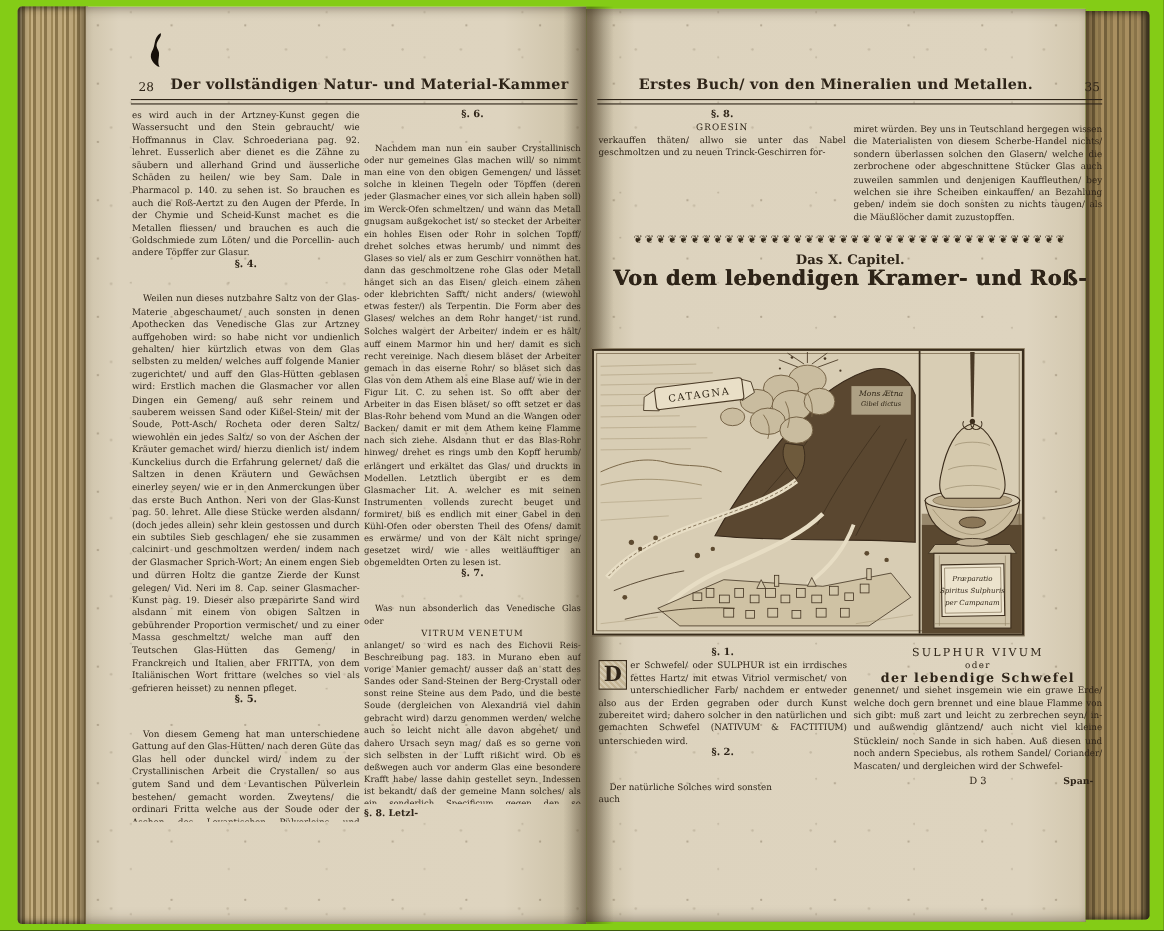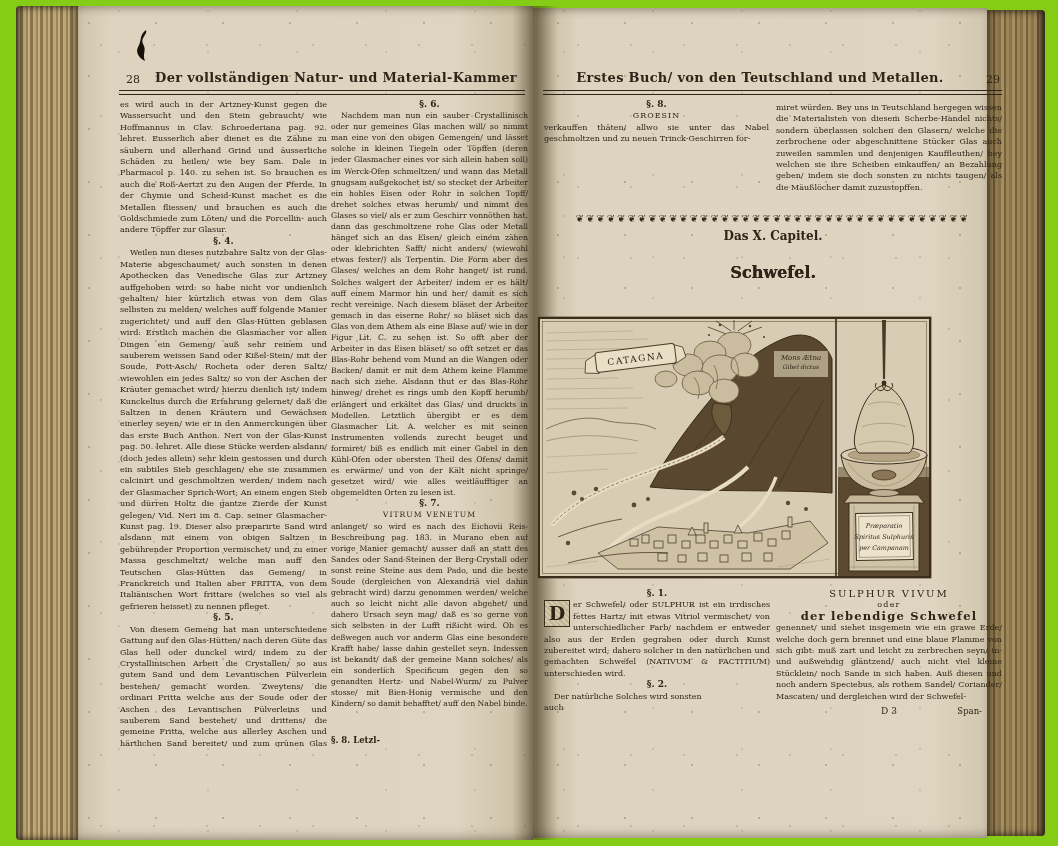--- a/index.html
+++ b/index.html
@@ -26,36 +26,36 @@
                      radial-gradient(circle at 41px 5px,rgba(70,52,28,.35) .5px,transparent 1.2px),
                      radial-gradient(circle at 23px 39px,rgba(70,52,28,.3) .7px,transparent 1.5px);
     background-size:67px 53px,89px 41px,53px 71px;}
   
   .bl{font-weight:700;letter-spacing:.2px;}
   .pagenum{font-size:11px;}
   .runtitle{text-align:center;font-size:13px;font-weight:700;letter-spacing:.3px;white-space:nowrap;}
   .rule{height:3px;border-top:1.6px solid #2e2418;border-bottom:.8px solid #2e2418;}
   .col{font-size:8px;line-height:11.4px;text-align:justify;overflow:hidden;}
   .col p{margin:0;}
-  .col p.ind{text-indent:10px;}
+  .col p.ind{text-indent:10px;margin-top:19px;}
   .shead{text-align:center;font-size:9px;font-weight:700;margin:3px 0 2px 0;text-indent:0;}
   .cline{text-align:center;text-indent:0;letter-spacing:1.2px;}
   .catch{text-align:left;font-weight:700;font-size:8.5px;}
   .tight{font-size:7.7px;line-height:11.1px;}
   .orn{display:flex;justify-content:center;overflow:hidden;white-space:nowrap;
        font-family:"DejaVu Sans","Liberation Sans",sans-serif;font-size:10px;letter-spacing:2px;color:#352a1a;}
   .kicker{text-align:center;font-size:12px;font-weight:700;}
   .chap1{text-align:center;font-size:19px;font-weight:700;letter-spacing:.4px;text-shadow:.4px 0 0 currentColor;}
   .chap2{text-align:center;font-size:16px;font-weight:700;text-shadow:.4px 0 0 currentColor;}
   .dropcap{float:left;width:24px;height:25px;margin:1px 3px 0 0;border:1px solid #3a2d1c;
     background:repeating-linear-gradient(45deg,#d3c8ae 0 2px,#c3b494 2px 4px);
     font-size:19px;font-weight:700;text-align:center;line-height:25px;}
   .sigrow{position:relative;margin-top:4px;height:12px;}
   .sig{position:absolute;left:0;right:0;text-align:center;font-size:9px;}
-  .sigcatch{position:absolute;right:20px;top:0;font-weight:400;font-size:8.5px;}
+  .sigcatch{position:absolute;right:8px;top:0;font-weight:700;font-size:8.5px;}
   .latin{letter-spacing:1px;}
   .engr{background:#d8cdb4;box-shadow:0 0 0 .5px #6a583c;}
   svg text{font-family:"DejaVu Serif","Liberation Serif",serif;}
 </style>
 </head>
 <body>
 
 <div class="stage">
 
   <div class="abs fore-left"></div>
@@ -78,41 +78,42 @@
     <p class="shead">§. 4.</p>
     <p class="ind">Weilen nun dieses nutzbahre Saltz von der Glas-Materie abgeschaumet/ auch sonsten in denen Apothecken das Venedische Glas zur Artzney auffgehoben wird: so habe nicht vor undienlich gehalten/ hier kürtzlich etwas von dem Glas selbsten zu melden/ welches auff folgende Manier zugerichtet/ und auff den Glas-Hütten geblasen wird: Erstlich machen die Glasmacher vor allen Dingen ein Gemeng/ auß sehr reinem und sauberem weissen Sand oder Kißel-Stein/ mit der Soude, Pott-Asch/ Rocheta oder deren Saltz/ wiewohlen ein jedes Saltz/ so von der Aschen der Kräuter gemachet wird/ hierzu dienlich ist/ indem Kunckelius durch die Erfahrung gelernet/ daß die Saltzen in denen Kräutern und Gewächsen einerley seyen/ wie er in den Anmerckungen über das erste Buch Anthon. Neri von der Glas-Kunst pag. 50. lehret. Alle diese Stücke werden alsdann/ (doch jedes allein) sehr klein gestossen und durch ein subtiles Sieb geschlagen/ ehe sie zusammen calcinirt und geschmoltzen werden/ indem nach der Glasmacher Sprich-Wort; An einem engen Sieb und dürren Holtz die gantze Zierde der Kunst gelegen/ Vid. Neri im 8. Cap. seiner Glasmacher-Kunst pag. 19. Dieser also præparirte Sand wird alsdann mit einem von obigen Saltzen in gebührender Proportion vermischet/ und zu einer Massa geschmeltzt/ welche man auff den Teutschen Glas-Hütten das Gemeng/ in Franckreich und Italien aber FRITTA, von dem Italiänischen Wort frittare (welches so viel als gefrieren heisset) zu nennen pfleget.</p>
     <p class="shead">§. 5.</p>
     <p class="ind">Von diesem Gemeng hat man unterschiedene Gattung auf den Glas-Hütten/ nach deren Güte das Glas hell oder dunckel wird/ indem zu der Crystallinischen Arbeit die Crystallen/ so aus gutem Sand und dem Levantischen Pülverlein bestehen/ gemacht worden. Zweytens/ die ordinari Fritta welche aus der Soude oder der Aschen des Levantischen Pülverleins und sauberem Sand bestehet/ und drittens/ die gemeine Fritta, welche aus allerley Aschen und härtlichen Sand bereitet/ und zum grünen Glas verbrauchet wird/ wie in des Merrets Anmerckungen pag. 261. zu sehen ist.</p>
   </div>
 
   <div class="abs col tight" style="left:331px;top:99px;width:197px;height:632px">
     <p class="shead">§. 6.</p>
     <p class="ind">Nachdem man nun ein sauber Crystallinisch oder nur gemeines Glas machen will/ so nimmt man eine von den obigen Gemengen/ und lässet solche in kleinen Tiegeln oder Töpffen (deren jeder Glasmacher eines vor sich allein haben soll) im Werck-Ofen schmeltzen/ und wann das Metall gnugsam außgekochet ist/ so stecket der Arbeiter ein hohles Eisen oder Rohr in solchen Topff/ drehet solches etwas herumb/ und nimmt des Glases so viel/ als er zum Geschirr vonnöthen hat. dann das geschmoltzene rohe Glas oder Metall hänget sich an das Eisen/ gleich einem zähen oder klebrichten Safft/ nicht anders/ (wiewohl etwas fester/) als Terpentin. Die Form aber des Glases/ welches an dem Rohr hanget/ ist rund. Solches walgert der Arbeiter/ indem er es hält/ auff einem Marmor hin und her/ damit es sich recht vereinige. Nach diesem bläset der Arbeiter gemach in das eiserne Rohr/ so bläset sich das Glas von dem Athem als eine Blase auf/ wie in der Figur Lit. C. zu sehen ist. So offt aber der Arbeiter in das Eisen bläset/ so offt setzet er das Blas-Rohr behend vom Mund an die Wangen oder Backen/ damit er mit dem Athem keine Flamme nach sich ziehe. Alsdann thut er das Blas-Rohr hinweg/ drehet es rings umb den Kopff herumb/ erlängert und erkältet das Glas/ und druckts in Modellen. Letztlich übergibt er es dem Glasmacher Lit. A. welcher es mit seinen Instrumenten vollends zurecht beuget und formiret/ biß es endlich mit einer Gabel in den Kühl-Ofen oder obersten Theil des Ofens/ damit es erwärme/ und von der Kält nicht springe/ gesetzet wird/ wie alles weitläufftiger an obgemeldten Orten zu lesen ist.</p>
     <p class="shead">§. 7.</p>
+    <p class="ind">Was nun absonderlich das Venedische Glas oder</p>
     <p class="cline latin">VITRUM VENETUM</p>
     <p>anlanget/ so wird es nach des Eichovii Reis-Beschreibung pag. 183. in Murano eben auf vorige Manier gemacht/ ausser daß an statt des Sandes oder Sand-Steinen der Berg-Crystall oder sonst reine Steine aus dem Pado, und die beste Soude (dergleichen von Alexandriä viel dahin gebracht wird) darzu genommen werden/ welche auch so leicht nicht alle davon abgehet/ und dahero Ursach seyn mag/ daß es so gerne von sich selbsten in der Lufft rißicht wird. Ob es deßwegen auch vor anderm Glas eine besondere Krafft habe/ lasse dahin gestellet seyn. Indessen ist bekandt/ daß der gemeine Mann solches/ als ein sonderlich Specificum gegen den so genandten Hertz- und Nabel-Wurm/ zu Pulver stosse/ mit Bien-Honig vermische und den Kindern/ so damit behafftet/ auff den Nabel binde.</p>
   </div>
   <div class="abs catch" style="left:331px;top:735px;width:190px">§. 8. Letzl-</div>
 
-  <div class="abs runtitle bl" style="left:560px;top:70px;width:400px">Erstes Buch/ von den Teutschland und Metallen.</div>
-  <div class="abs pagenum" style="left:962px;top:73px;width:38px;text-align:right">29</div>
+  <div class="abs runtitle bl" style="left:560px;top:70px;width:400px">Erstes Buch/ von den Mineralien und Metallen.</div>
+  <div class="abs pagenum" style="left:962px;top:73px;width:38px;text-align:right">35</div>
   <div class="abs rule" style="left:543px;top:90px;width:459px"></div>
 
   <div class="abs col" style="left:544px;top:99px;width:225px;height:114px">
     <p class="shead" style="margin-top:0">§. 8.</p>
     <p class="cline latin">GROESIN</p>
     <p>verkauffen thäten/ allwo sie unter das Nabel geschmoltzen und zu neuen Trinck-Geschirren for-</p>
   </div>
-  <div class="abs col" style="left:776px;top:102px;width:226px;height:114px">
+  <div class="abs col" style="left:776px;top:112px;width:226px;height:114px">
     <p>miret würden. Bey uns in Teutschland hergegen wissen die Materialisten von diesem Scherbe-Handel nichts/ sondern überlassen solchen den Glasern/ welche die zerbrochene oder abgeschnittene Stücker Glas auch zuweilen sammlen und denjenigen Kauffleuthen/ bey welchen sie ihre Scheiben einkauffen/ an Bezahlung geben/ indem sie doch sonsten zu nichts taugen/ als die Mäußlöcher damit zuzustopffen.</p>
   </div>
 
   <div class="abs orn" style="left:543px;top:213px;width:460px;height:15px">❦❦❦❦❦❦❦❦❦❦❦❦❦❦❦❦❦❦❦❦❦❦❦❦❦❦❦❦❦❦❦❦❦❦❦❦❦❦</div>
   <div class="abs kicker" style="left:543px;top:229px;width:460px">Das X. Capitel.</div>
-  <div class="abs chap2" style="left:543px;top:263px;width:460px">Schwefel.</div>
+  <div class="abs chap1" style="left:543px;top:242px;width:460px">Von dem lebendigen Kramer- und Roß-</div>
 
   <div class="abs engr" style="left:538px;top:317px;width:393px;height:261px">
     <svg viewBox="0 0 393 261" width="393" height="261">
       <rect x="1" y="1" width="391" height="259" fill="#d8cdb4" stroke="#3a2d1c" stroke-width="2"></rect>
       <rect x="4.5" y="4.5" width="384" height="252" fill="none" stroke="#6a583c" stroke-width="0.6"></rect>
       <line x1="298" y1="2" x2="298" y2="259" stroke="#3a2d1c" stroke-width="1.6"></line>
 
       <g stroke="#9b8a67" stroke-width="0.5" opacity="0.8">
         <line x1="8" y1="16" x2="95" y2="14"></line>
           <line x1="8" y1="24" x2="110" y2="22"></line>

